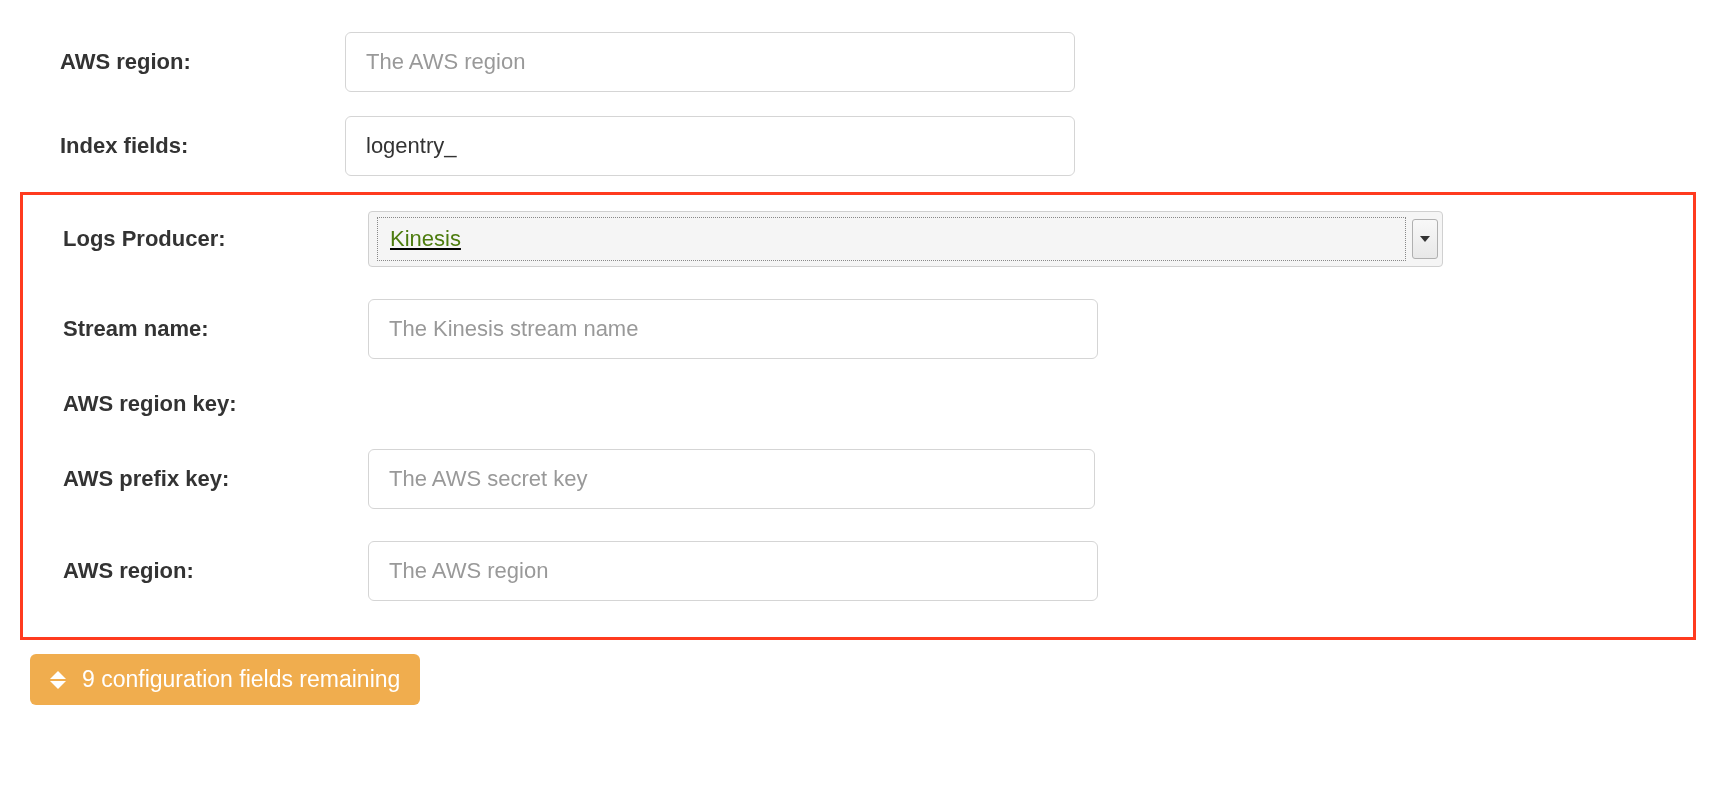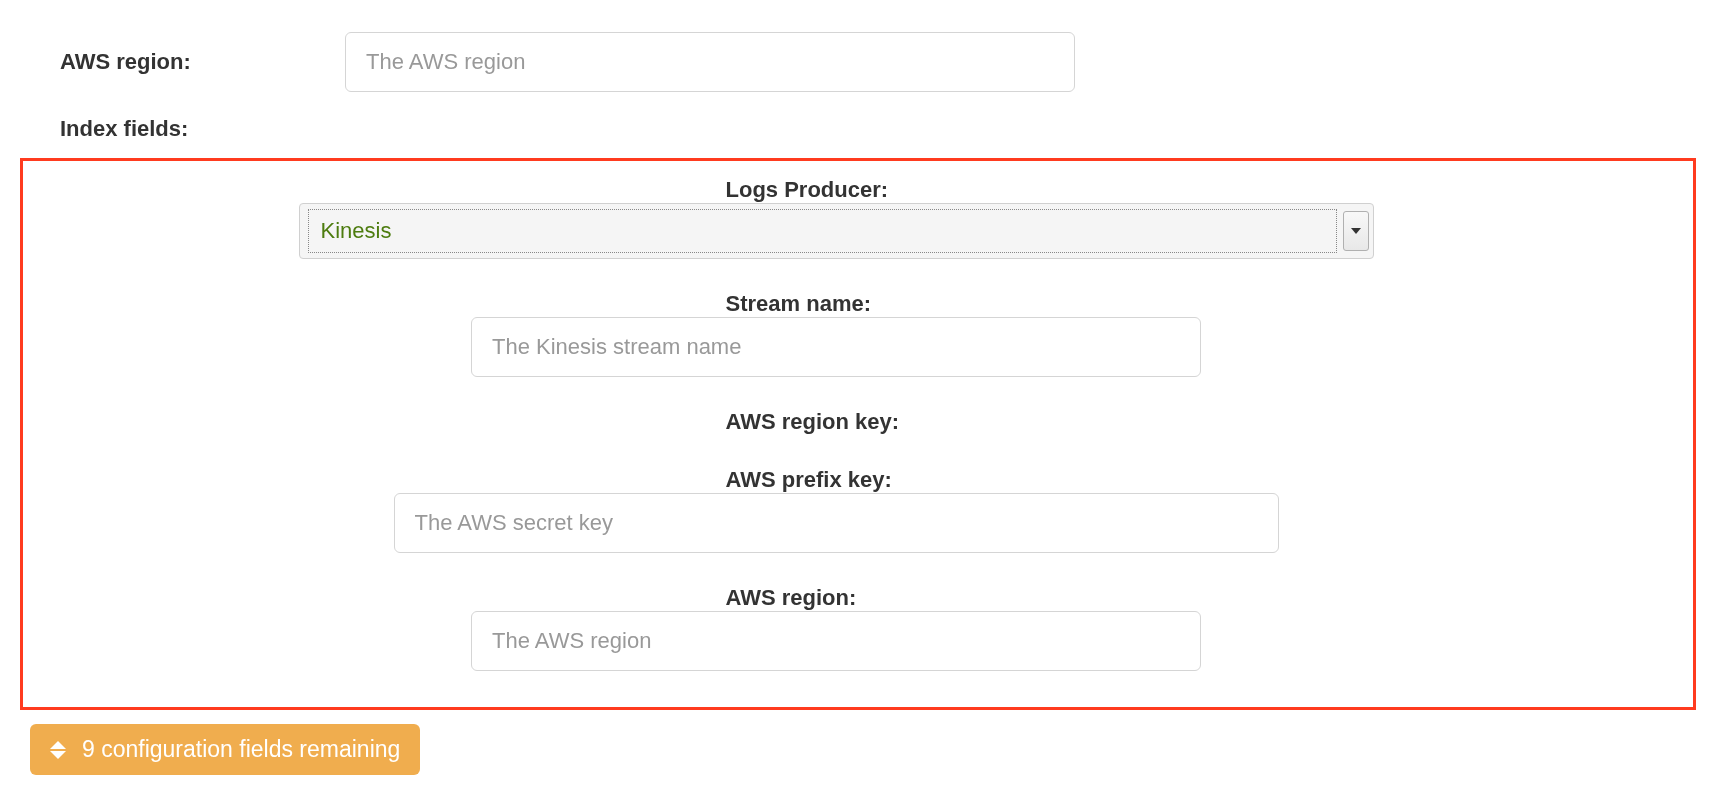--- a/index.html
+++ b/index.html
@@ -23,37 +23,38 @@
     .form-label {
       width: 345px;
       padding-left: 60px;
       font-size: 22px;
       font-weight: 700;
       color: #333333;
     }
     .form-input-wrapper {
       flex: 1;
       padding-right: 44px;
+      text-decoration: underline;
     }
     .form-input {
       width: 730px;
       height: 60px;
       border: 1px solid #d5d5d5;
       border-radius: 6px;
       padding: 0 20px;
       font-size: 22px;
       color: #333333;
       background: #ffffff;
       outline: none;
     }
     .form-input::placeholder {
       color: #999999;
     }
     .form-input.wide {
-      width: 885px;
+      width: 727px;
     }
     .form-select-wrapper {
       position: relative;
       width: 1075px;
       height: 56px;
       background: #f5f5f5;
       border: 1px solid #d0d0d0;
       border-radius: 4px;
       display: flex;
       align-items: center;
@@ -86,21 +87,20 @@
       width: 10px;
       height: 6px;
     }
     .highlight-box {
       border: 3px solid #ff3b1f;
       margin: 4px 20px 4px 20px;
       padding: 0 0 20px 0;
     }
     .highlight-box .form-row {
       padding: 16px 0;
-      flex-direction: column;
     }
     .highlight-box .form-label {
       padding-left: 40px;
     }
     .config-remaining {
       display: inline-flex;
       align-items: center;
       background: #f0ad4e;
       color: #ffffff;
       font-size: 23px;
@@ -128,20 +128,23 @@
 
   <div class="form-row">
     <div class="form-label">AWS region:</div>
     <div class="form-input-wrapper">
       <input type="text" class="form-input" placeholder="The AWS region" style="">
     </div>
   </div>
 
   <div class="form-row">
     <div class="form-label">Index fields:</div>
+    <div class="form-input-wrapper">
+      <input type="text" class="form-input" value="logentry_" style="">
+    </div>
   </div>
 
   <div class="highlight-box">
 
     <div class="form-row">
       <div class="form-label">Logs Producer:</div>
       <div class="form-input-wrapper">
         <div class="form-select-wrapper">
           <div class="form-select-inner">Kinesis</div>
           <div class="form-select-button">

